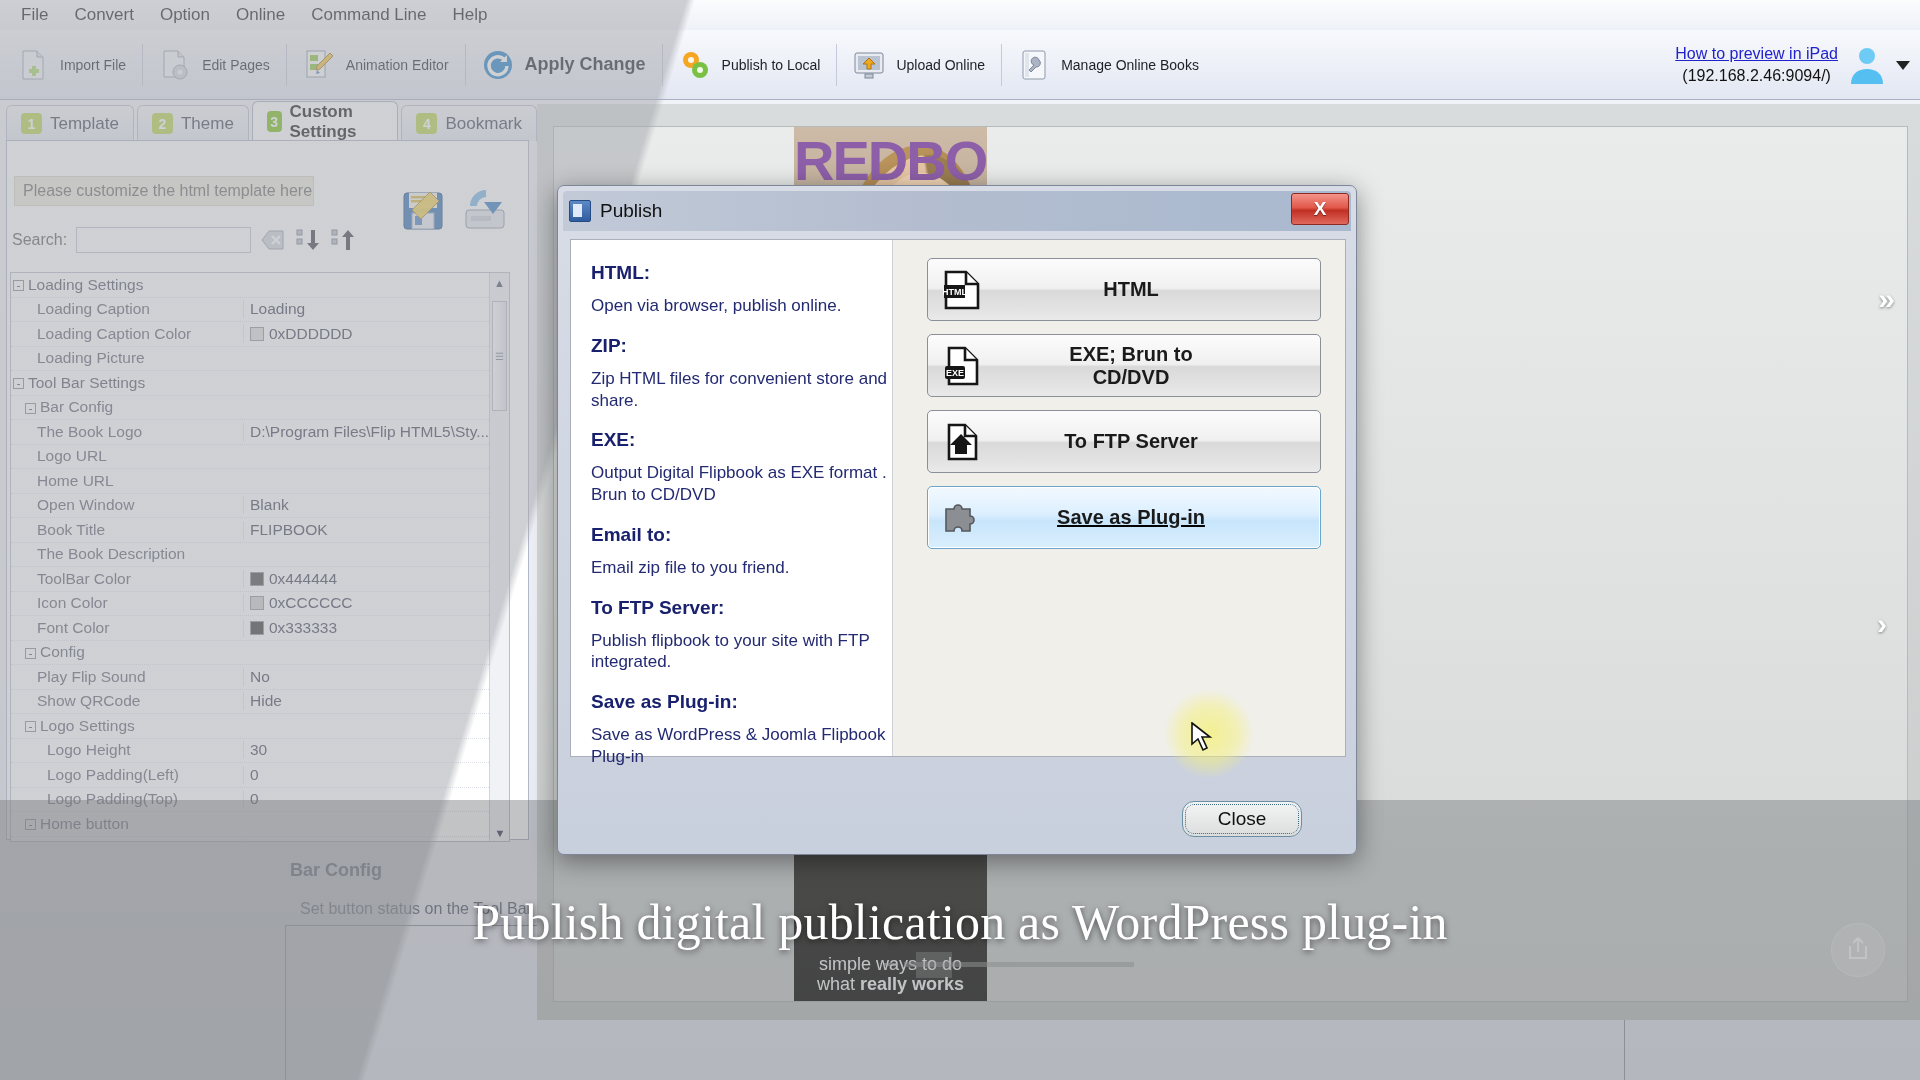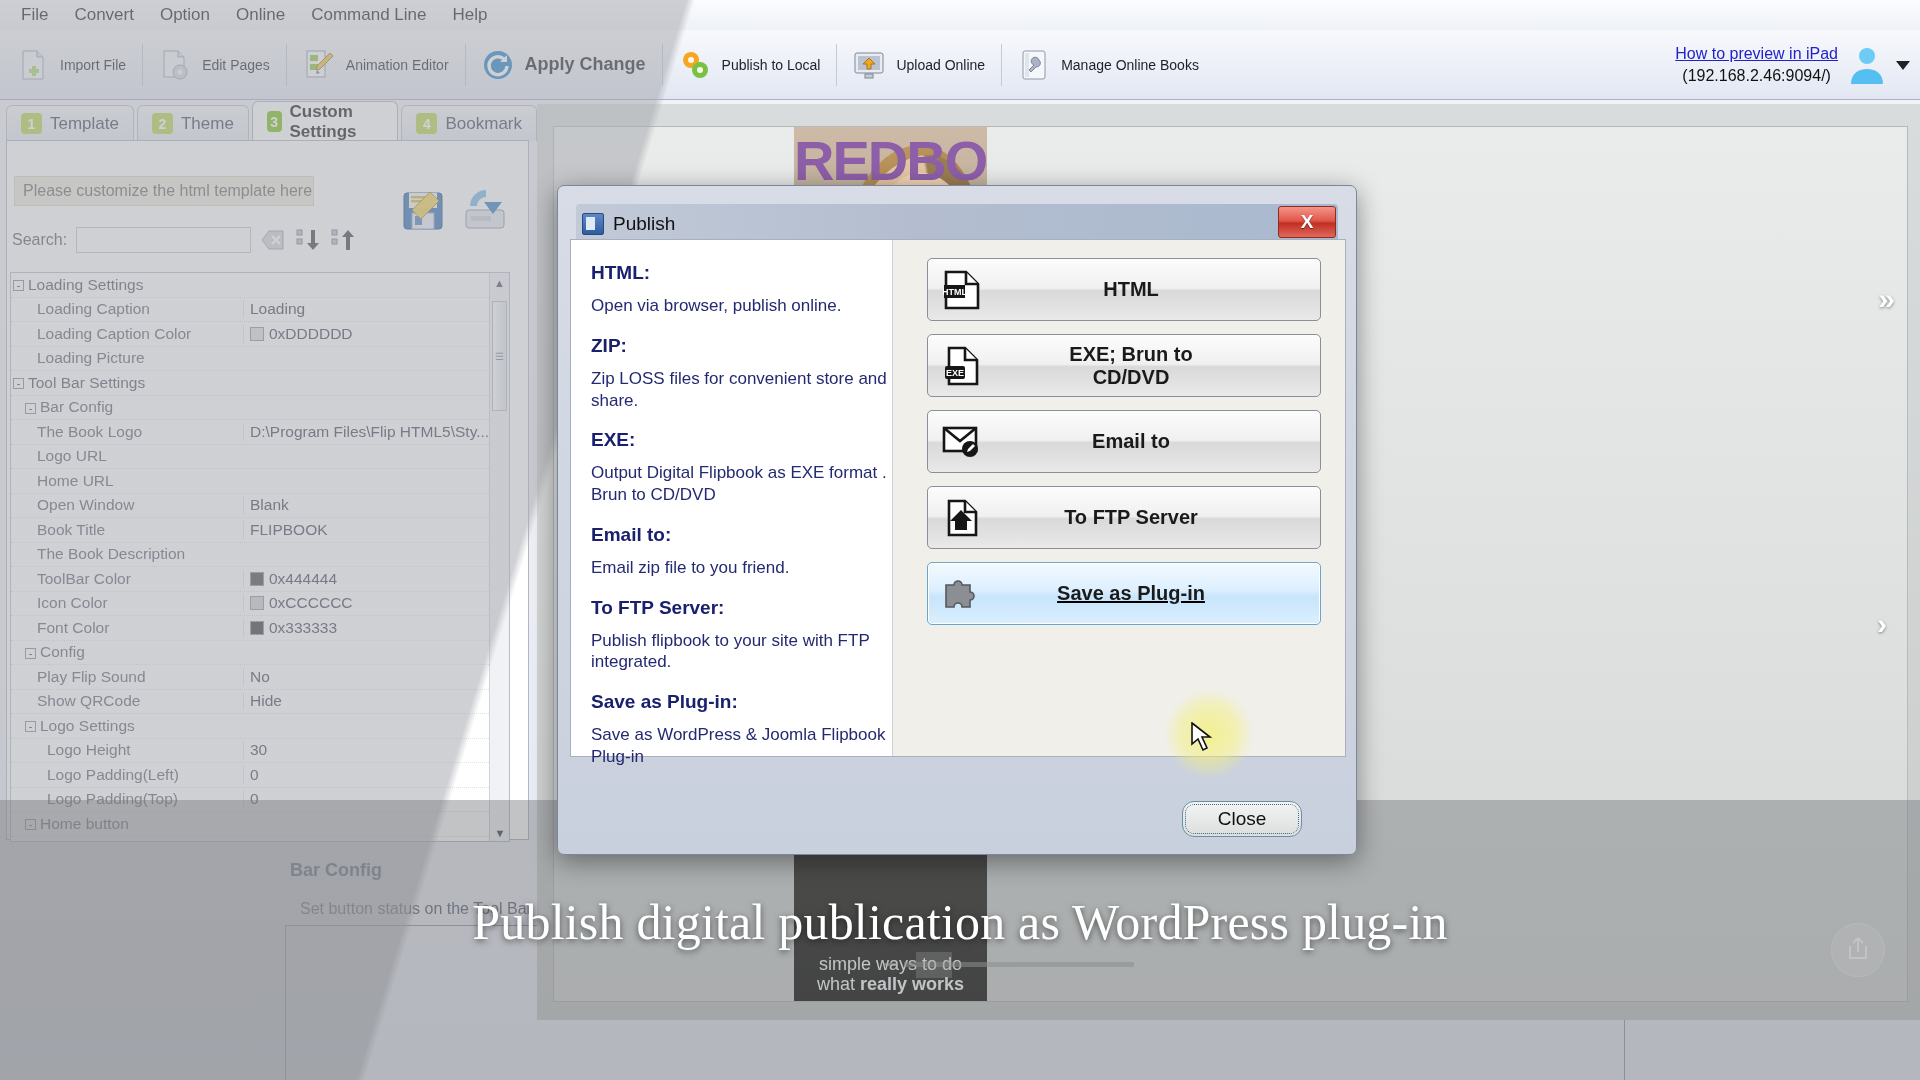--- a/index.html
+++ b/index.html
@@ -279,21 +279,21 @@
     background:linear-gradient(107deg, rgba(168,170,176,.55) 0%, rgba(168,170,176,.55) 48%, rgba(168,170,176,0) 48.6%);
     pointer-events:none;
   }
 
   
   #publish {
     position:absolute; left:557px; top:185px; width:800px; height:670px;
     background:linear-gradient(#d7dce6,#c9d0dd);
     border:1px solid #7d8799; border-radius:7px;
     box-shadow:0 6px 26px rgba(0,0,0,.42);
-    padding:18px;
+    padding:5px;
   }
   .dlg-title {
     height:40px; display:flex; align-items:center; gap:9px; padding:0 6px;
     background:linear-gradient(90deg,#c2cad8 0%, #b3bdcf 45%, #a9b9cf 100%);
     border-radius:4px 4px 0 0; position:relative;
   }
   .dlg-title .t { font-size:19px; color:#111; }
   .dlg-ico {
     width:22px;height:22px;background:linear-gradient(#5e89c7,#2f5c9e);
     border:1px solid #244b86; border-radius:2px; position:relative;
@@ -726,21 +726,21 @@
 
     <div class="dlg-body">
 
       <div class="dlg-left">
         <div class="sec">
           <h4>HTML:</h4>
           <p>Open via browser, publish online.</p>
         </div>
         <div class="sec">
           <h4>ZIP:</h4>
-          <p>Zip LOSS files for convenient store and share.</p>
+          <p>Zip HTML files for convenient store and share.</p>
         </div>
         <div class="sec">
           <h4>EXE:</h4>
           <p style="white-space:pre-line;">Output Digital Flipbook as EXE format .
 Brun to CD/DVD</p>
         </div>
         <div class="sec">
           <h4>Email to:</h4>
           <p>Email zip file to you friend.</p>
         </div>
@@ -775,31 +775,20 @@
               <path d="M6 2h16l12 12v24H6z" fill="#fff" stroke="#161616" stroke-width="2.6"></path>
               <path d="M22 2v12h12" fill="#fff" stroke="#161616" stroke-width="2.6"></path>
               <rect x="2" y="20" width="20" height="13" rx="2" fill="#161616"></rect>
               <text x="12" y="30" font-size="9" font-family="Liberation Sans, sans-serif" fill="#fff" text-anchor="middle" font-weight="bold">EXE</text>
             </svg>
           </span>
           <span class="blbl" style="white-space:pre-line;">EXE; Brun to
 CD/DVD</span>
         </div>
 
-        <div class="pbtn">
-          <span class="bico">
-            <svg width="40" height="36" viewBox="0 0 40 36">
-              <rect x="2" y="4" width="32" height="23" fill="#fff" stroke="#161616" stroke-width="2.6"></rect>
-              <path d="M2 4l16 13L34 4" fill="none" stroke="#161616" stroke-width="2.6"></path>
-              <circle cx="28" cy="25" r="8" fill="#161616"></circle>
-              <path d="M31 20l2 2-5 5-3 1 1-3z" fill="#fff"></path>
-            </svg>
-          </span>
-          <span class="blbl">Email to</span>
-        </div>
 
         <div class="pbtn">
           <span class="bico">
             <svg width="38" height="40" viewBox="0 0 38 40">
               <path d="M6 3h16l11 11v23H6z" fill="#fff" stroke="#161616" stroke-width="2.6"></path>
               <path d="M22 3v11h11" fill="#fff" stroke="#161616" stroke-width="2.6"></path>
               <path d="M18 12l11 11h-5v9h-12v-9H7z" fill="#161616"></path>
             </svg>
           </span>
           <span class="blbl">To FTP Server</span>

